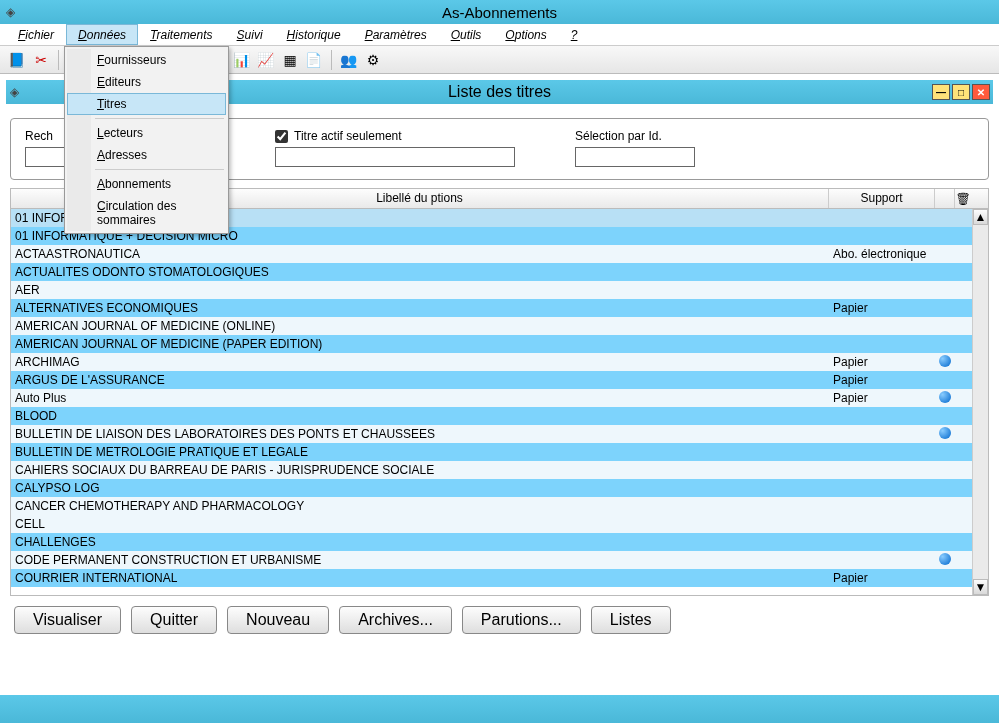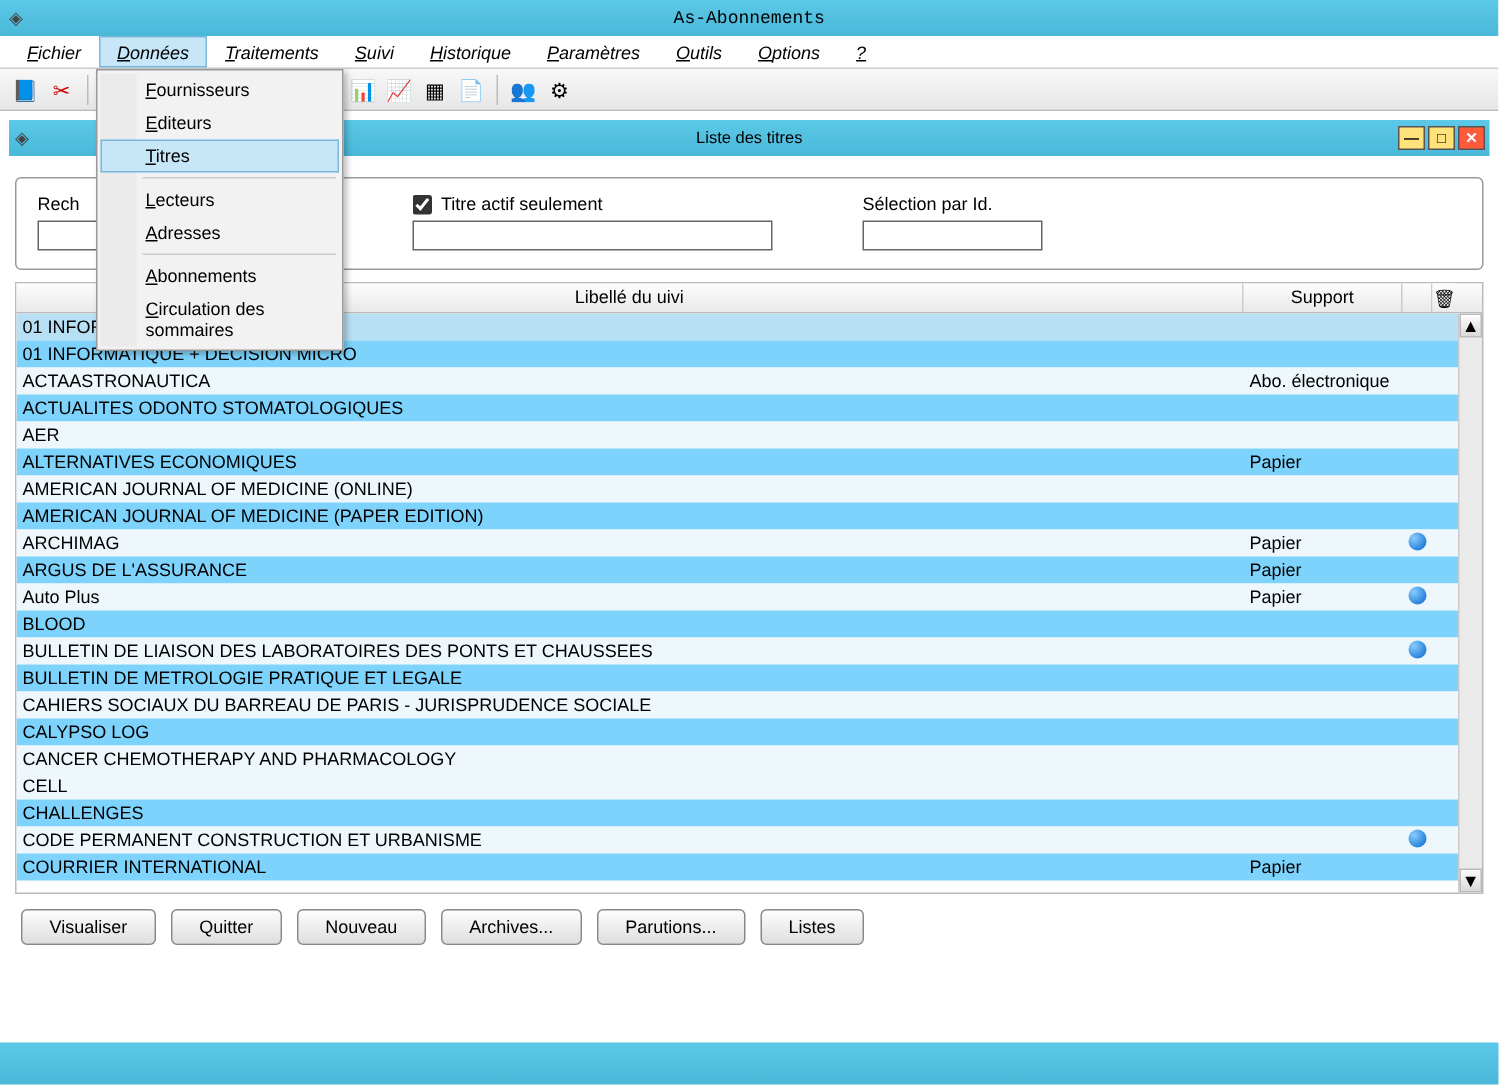--- a/index.html
+++ b/index.html
@@ -1,20 +1,20 @@
 <!DOCTYPE html>
 <html><head>
 <meta charset="utf-8">
 <style>
   * { box-sizing: border-box; margin: 0; padding: 0; font-family: "Segoe UI", Tahoma, sans-serif; font-size: 12px; }
   body { background: #fff; width: 999px; height: 723px; overflow: hidden; }
   
   .titlebar { background: linear-gradient(#5bc8e8, #4ab8d8); height: 24px; display: flex; align-items: center; justify-content: center; position: relative; }
   .titlebar .app-icon { position: absolute; left: 6px; font-size: 12px; color: #444; }
-  .titlebar .title { color: #000; font-size: 12px; font-family: Liberation Mono, monospace; }
+  .titlebar .title { color: #000; font-size: 15px; }
   
   .menubar { background: #fff; border-bottom: 1px solid #ccc; height: 22px; display: flex; align-items: stretch; padding: 0 6px; position: relative; z-index: 20; }
   .menubar .menu-item { padding: 3px 12px; cursor: default; display: flex; align-items: center; font-style: italic; }
   .menubar .menu-item.active { background: #c7e6f7; border: 1px solid #7ab8d8; padding: 2px 11px; }
   .menubar .menu-item .underline { text-decoration: underline; }
   
   .dropdown { position: absolute; left: 64px; top: 46px; width: 165px; background: #f2f2f2; border: 1px solid #999; box-shadow: 2px 2px 4px rgba(0,0,0,.25); z-index: 100; padding: 2px; }
   .dropdown .icon-col { position: absolute; left: 2px; top: 2px; bottom: 2px; width: 24px; background: #eaeaea; }
   .dropdown .dd-item { padding: 4px 8px 4px 30px; cursor: default; position: relative; }
   .dropdown .dd-item.hovered { background: #c7e6f7; border: 1px solid #7ab8d8; padding: 3px 7px 3px 29px; }
@@ -22,21 +22,21 @@
   
   .toolbar { background: linear-gradient(#f8f8f8, #e6e6e6); height: 28px; border-bottom: 1px solid #bbb; display: flex; align-items: center; padding: 0 6px; gap: 2px; }
   .toolbar .tool-btn { width: 22px; height: 22px; display: flex; align-items: center; justify-content: center; cursor: default; }
   .toolbar .tool-sep { width: 1px; height: 20px; background: #bbb; margin: 0 4px; }
   .tool-glyph { font-size: 14px; }
   
   .content { position: relative; }
   
   .sub-titlebar { background: linear-gradient(#5bc8e8, #4ab8d8); height: 24px; margin: 6px 6px 0 6px; display: flex; align-items: center; justify-content: center; position: relative; }
   .sub-titlebar .sub-icon { position: absolute; left: 4px; font-size: 12px; color: #444; }
-  .sub-titlebar .sub-title { color: #000; font-size: 11px; }
+  .sub-titlebar .sub-title { color: #000; font-size: 16px; }
   .sub-titlebar .window-controls { position: absolute; right: 3px; display: flex; gap: 2px; }
   .win-btn { width: 18px; height: 16px; border: 1px solid #555; display: flex; align-items: center; justify-content: center; font-size: 10px; font-weight: bold; }
   .win-btn.min { background: #ffe27a; }
   .win-btn.max { background: #ffe27a; }
   .win-btn.close { background: #ff5a3c; color: #fff; }
   
   .panel { margin: 6px 10px; }
   
   .search-panel { border: 1px solid #999; border-radius: 4px; padding: 10px 14px 12px 14px; display: flex; gap: 60px; align-items: flex-start; margin-top: 14px; }
   .search-group { display: flex; flex-direction: column; gap: 4px; }
@@ -64,21 +64,21 @@
   .grid-row .cell { padding: 1px 4px; overflow: hidden; white-space: nowrap; }
   .cell-libelle { flex: 0 0 818px; }
   .cell-support { flex: 0 0 106px; }
   .cell-icon { flex: 0 0 20px; text-align:center; }
   .globe { width: 12px; height: 12px; border-radius: 50%; background: radial-gradient(circle at 30% 30%, #8cf, #06c); display: inline-block; }
   
   .vscroll { position: absolute; right: 0; top: 0; bottom: 0; width: 16px; background: #eaeaea; border-left: 1px solid #ccc; display: flex; flex-direction: column; justify-content: space-between; }
   .vscroll .arrow { height: 16px; background: linear-gradient(#fdfdfd,#d9d9d9); border: 1px solid #bbb; display:flex;align-items:center;justify-content:center;font-size:9px; }
   
   .button-row { display: flex; gap: 10px; margin: 10px 14px; }
-  .btn { background: linear-gradient(#fdfdfd,#dedede); border: 1px solid #888; border-radius: 4px; padding: 4px 18px; font-size: 12px; cursor: default; }
+  .btn { background: linear-gradient(#fdfdfd,#dedede); border: 1px solid #888; border-radius: 4px; padding: 4px 18px; font-size: 16px; cursor: default; }
   
   .status-bar { position: absolute; left: 0; right: 0; bottom: 0; height: 28px; background: linear-gradient(#5bc8e8,#4ab8d8); }
 </style>
 </head>
 <body>
 
 <div class="titlebar">
   <span class="app-icon">◈</span>
   <span class="title">As-Abonnements</span>
 </div>
@@ -202,21 +202,21 @@
       </div>
       <div class="search-group">
         <label>Sélection par Id.</label>
         <input class="text-input w-sel" value="" style="">
       </div>
     </div>
   </div>
 
   <div class="grid-wrap">
     <div class="grid-header">
-      <div class="col col-libelle">Libellé du uivi</div>
+      <div class="col col-libelle">Libellé du ptions</div>
       <div class="col col-support">Support</div>
       <div class="col col-icon"></div>
       <div class="col-scroll">
           <span>🗑</span>
         </div>
     </div>
     <div class="grid-body" id="grid-body">
       <div class="grid-row selected">
           <div class="cell cell-libelle">01 INFORMATIQUE</div>
           <div class="cell cell-support"></div>

